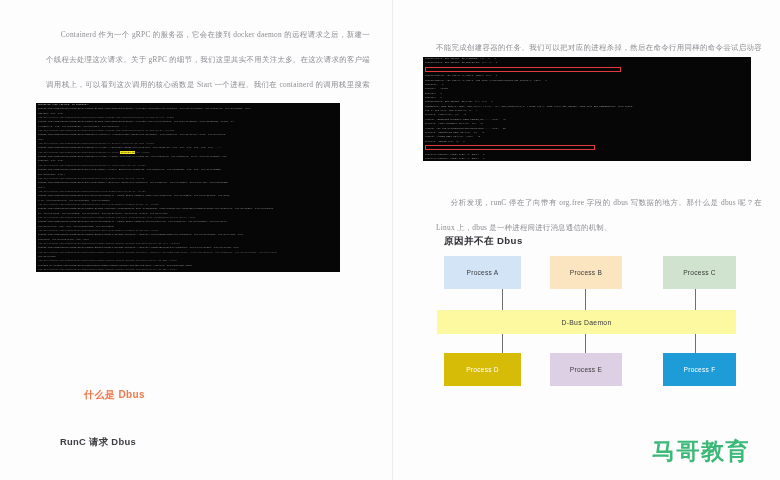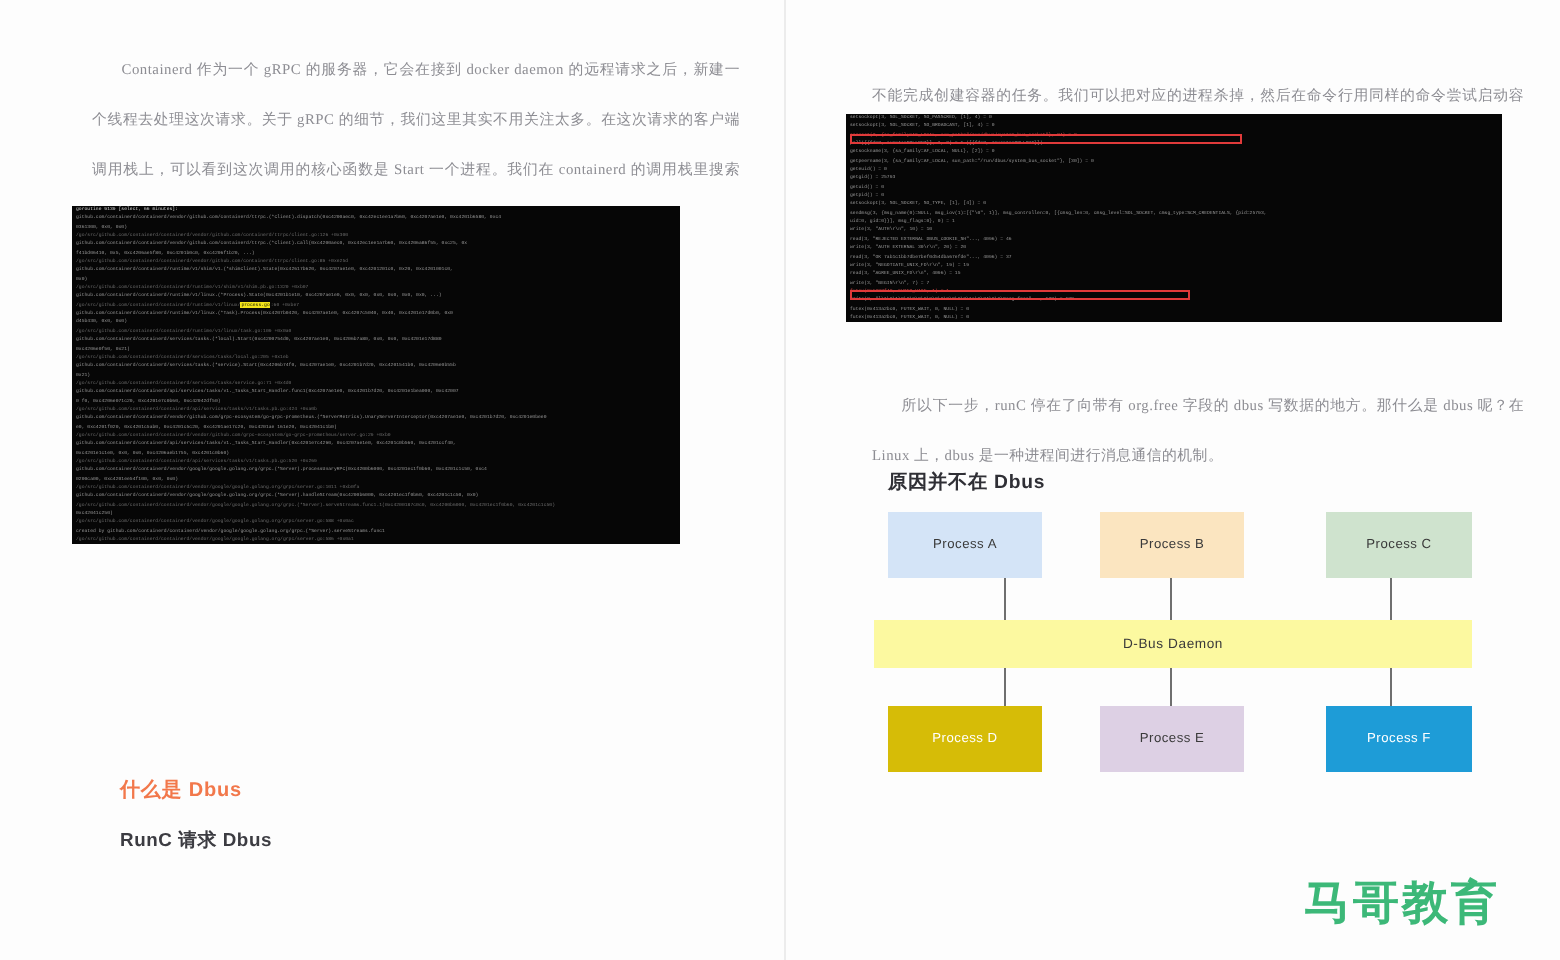--- a/index.html
+++ b/index.html
@@ -38,20 +38,21 @@
     margin: 12px;
     font-family: Liberation Serif, serif;
   }
   p.body-text.indent { text-indent: 2em; }
 
   .h-orange {
     color: #f2784b;
     font-size: 10px;
     font-weight: bold;
     letter-spacing: 0.4px;
+    margin-left: 24px;
   }
   .h-dark {
     color: #3c3c42;
     font-size: 9.4px;
     font-weight: bold;
     letter-spacing: 0.3px;
   }
   .h-diagram {
     color: #2f2f35;
     font-size: 9.6px;
@@ -174,21 +175,21 @@
         <div class="term-line tl-dim">/go/src/github.com/containerd/containerd/vendor/google/google.golang.org/grpc.(*Server).serveStreams.func1.1(0xc4200187c0c0, 0xc4200b6000, 0xc4201ec1f0b60, 0xc4201c1c50)</div>
         <div class="term-line tl-gray">0xc42041c250)</div>
         <div class="term-line tl-dim">/go/src/github.com/containerd/containerd/vendor/google/google.golang.org/grpc/server.go:588 +0x0ac</div>
         <div class="term-line tl-gray">created by github.com/containerd/containerd/vendor/google/google.golang.org/grpc.(*Server).serveStreams.func1</div>
         <div class="term-line tl-dim">/go/src/github.com/containerd/containerd/vendor/google/google.golang.org/grpc/server.go:586 +0x0a1</div>
       </div>
 
 
     <div class="h-orange" style="position:absolute;left:60px;top:388px;">什么是 Dbus</div>
 
-    <div class="h-dark" style="position:absolute;left:60px;top:414px;text-align:center;">RunC 请求 Dbus</div>
+    <div class="h-dark" style="position:absolute;left:60px;top:436px;text-align:center;">RunC 请求 Dbus</div>
 
   </div>
 
   <div class="column col-right">
 
     <p class="body-text" style="position:absolute;left:31px;top:23px;width:326px;">不能完成创建容器的任务。我们可以把对应的进程杀掉，然后在命令行用同样的命令尝试启动容器。同时用 strace 追踪整个过程。</p>
 
     <div class="terminal" id="terminal-right" style="position:absolute;left:30px;top:57px;width:328px;height:104px;">
         <div class="term-line tl-gray">setsockopt(3, SOL_SOCKET, SO_PASSCRED, [1], 4) = 0</div>
         <div class="term-line tl-gray">setsockopt(3, SOL_SOCKET, SO_BROADCAST, [1], 4) = 0</div>
@@ -211,21 +212,21 @@
         <div class="term-line tl-gray">read(3, "AGREE_UNIX_FD\r\n", 4096)        = 15</div>
         <div class="term-line tl-gray">write(3, "BEGIN\r\n", 7)                  = 7</div>
         <div class="term-line tl-redline">futex(0x6003f40, FUTEX_WAKE, 1)         = 1</div>
         <div class="term-line tl-gray">write(3, "l\1\0\1\0\0\0\0\0\0\0\0\0\0\0\2\1s\0\24\0\0\0org.free"..., 128) = 128</div>
         <div class="term-line tl-gray">futex(0x413a2bc0, FUTEX_WAIT, 0, NULL) = 0</div>
         <div class="term-line tl-gray">futex(0x413a2bc0, FUTEX_WAIT, 0, NULL) = 0</div>
         <div class="redbox" style="left: 2px; top: 9.6px; width: 196px; height: 5px;"></div>
         <div class="redbox" style="left: 2px; top: 87.9px; width: 170px; height: 5px;"></div>
       </div>
 
-    <p class="body-text indent" style="position:absolute;left:31px;top:178px;width:326px;">所以下一步，runC 停在了向带有 org.free 字段的 dbus 写数据的地方。那什么是 dbus 呢？在 Linux 上，dbus 是一种进程间进行消息通信的机制。</p>
+    <p class="body-text indent" style="position:absolute;left:31px;top:178px;width:326px;">分析发现，runC 停在了向带有 org.free 字段的 dbus 写数据的地方。那什么是 dbus 呢？在 Linux 上，dbus 是一种进程间进行消息通信的机制。</p>
 
     <div class="diagram" style="position:absolute;left:0px;top:222px;width:387px;height:170px;">
 
       <div class="h-diagram" style="position:absolute;left:51px;top:13px;">原因并不在 Dbus</div>
 
       <div class="connector" style="left:109px;top:67px;height:22px;"></div>
       <div class="connector" style="left:192px;top:67px;height:22px;"></div>
       <div class="connector" style="left:302px;top:67px;height:22px;"></div>
 
       <div class="connector" style="left:109px;top:111px;height:21px;"></div>

